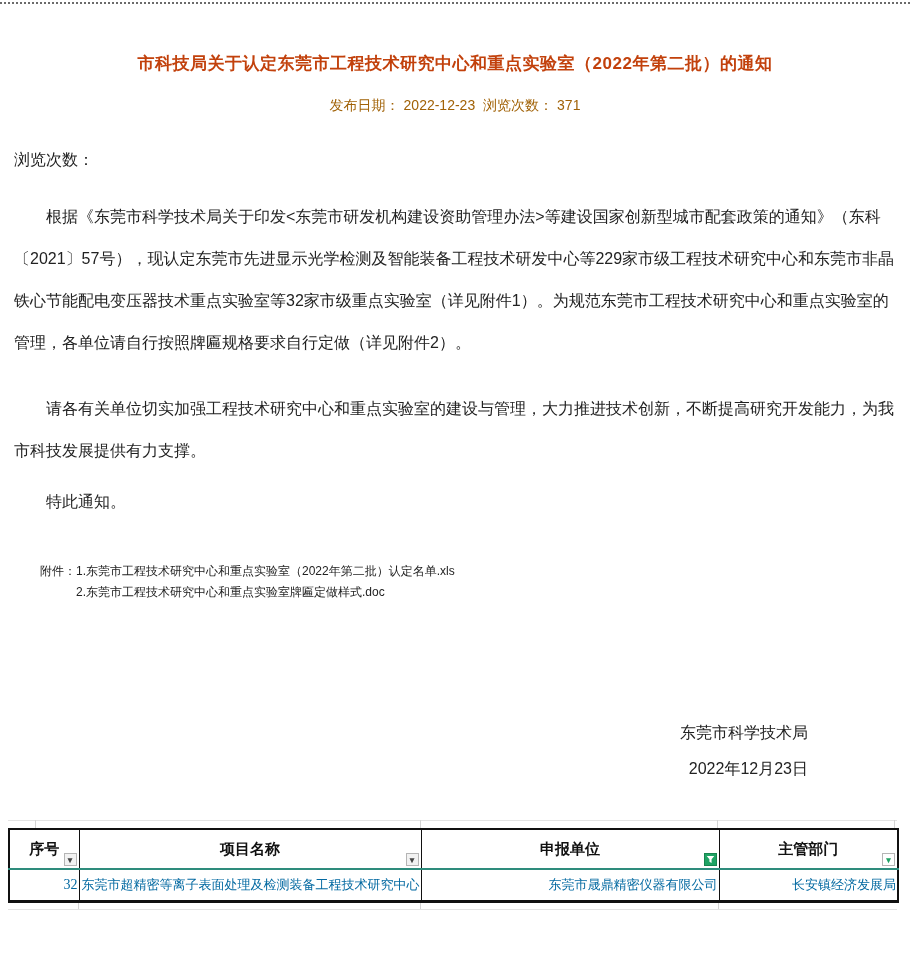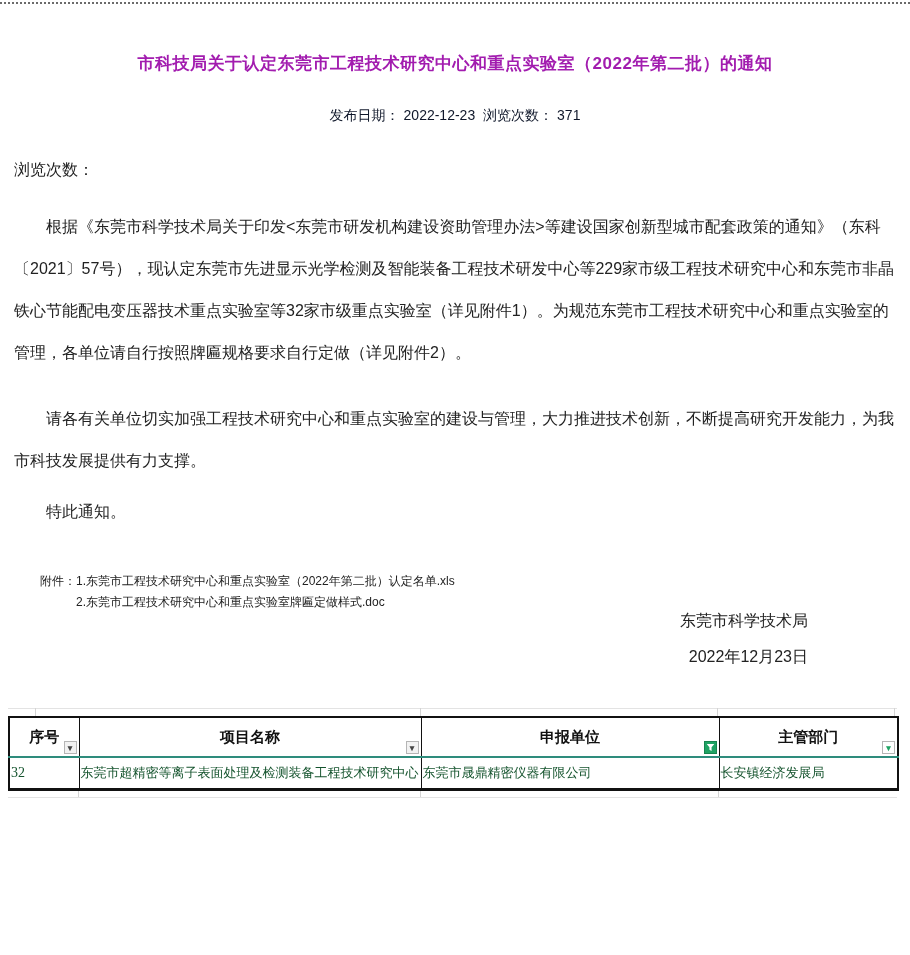--- a/index.html
+++ b/index.html
@@ -12,41 +12,41 @@
     overflow: hidden;
   }
   .top-dotted {
     position: absolute; top: 2px; left: 0; right: 0;
     border-top: 2px dotted #6b6b6b; height: 0;
   }
   .doc { padding: 0 14px; }
   .notice-title {
     margin: 0; padding-top: 52px;
     text-align: center;
-    font-size: 17px; font-weight: 700; color: #a21caf;
+    font-size: 17px; font-weight: 700; color: #c2410c;
     letter-spacing: 0.5px;
   }
   .meta-line {
-    margin-top: 32px; text-align: center;
-    font-size: 14px; color: #0f172a;
+    margin-top: 22px; text-align: center;
+    font-size: 14px; color: #a16207;
   }
   .meta-line span { margin: 0 2px; }
   .salutation { margin-top: 33px; font-size: 16px; line-height: 24px; }
   .para {
     margin-top: 24px; font-size: 16px; line-height: 42px;
     text-indent: 2em; color: #222222;
   }
   .closing { margin-top: 20px; font-size: 16px; text-indent: 2em; }
   .attach-row { margin-top: 50px; display: flex; font-size: 12px; }
   .attach-label { white-space: nowrap; padding-left: 26px; }
   .attach-list { }
   .attach-item { cursor: pointer; color: #222222; }
   .attach-item + .attach-item { margin-top: 4px; }
   .signature {
-    text-align: right; padding-right: 88px;
+    margin-top: 122px; text-align: right; padding-right: 88px;
     font-size: 16px; color: #222222;
   }
   .signature .sig-date { margin-top: 15px; padding-right: 0px; }
 
   
   .sheet { margin-top: 36px; position: relative; }
   .stub { margin-left: 8px; width: 889px; position: relative; height: 12px; }
   .stub-h { position: absolute; left: 0; right: 0; top: 4px; height: 1px; background: #e3e3e3; }
   .stub-v { position: absolute; top: 4px; bottom: 0; width: 1px; background: #d4d4d4; }
   .stub-bottom { margin-left: 8px; width: 889px; position: relative; height: 8px; }
@@ -70,22 +70,22 @@
   }
   .xl-th {
     height: 36px; text-align: center; vertical-align: middle;
     font-size: 15px; font-weight: 700; color: #111;
     border-left: 1px solid #111;
     border-bottom: 2px solid #2e8c7c;
     position: relative;
   }
   .xl-th:first-child { border-left: none; }
   .xl-td {
-    height: 28px; text-align: left; vertical-align: middle;
-    font-size: 13px; color: #14532d;
+    height: 28px; text-align: right; vertical-align: middle;
+    font-size: 13px; color: #0369a1;
     border-left: 1px solid #111;
   }
   .xl-td:first-child { border-left: none; font-size: 14px; }
 
   .filter-btn {
     position: absolute; right: 2px; bottom: 2px;
     width: 13px; height: 13px; box-sizing: border-box;
     display: flex; align-items: center; justify-content: center;
     cursor: pointer;
   }

